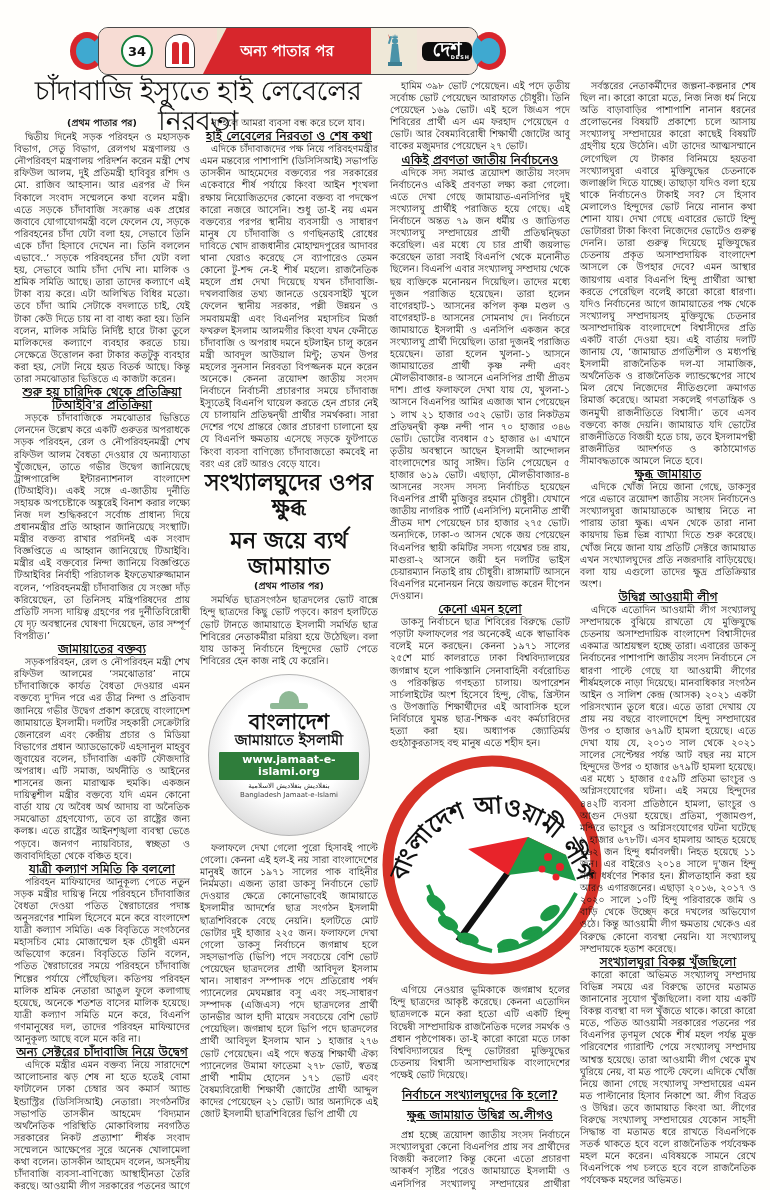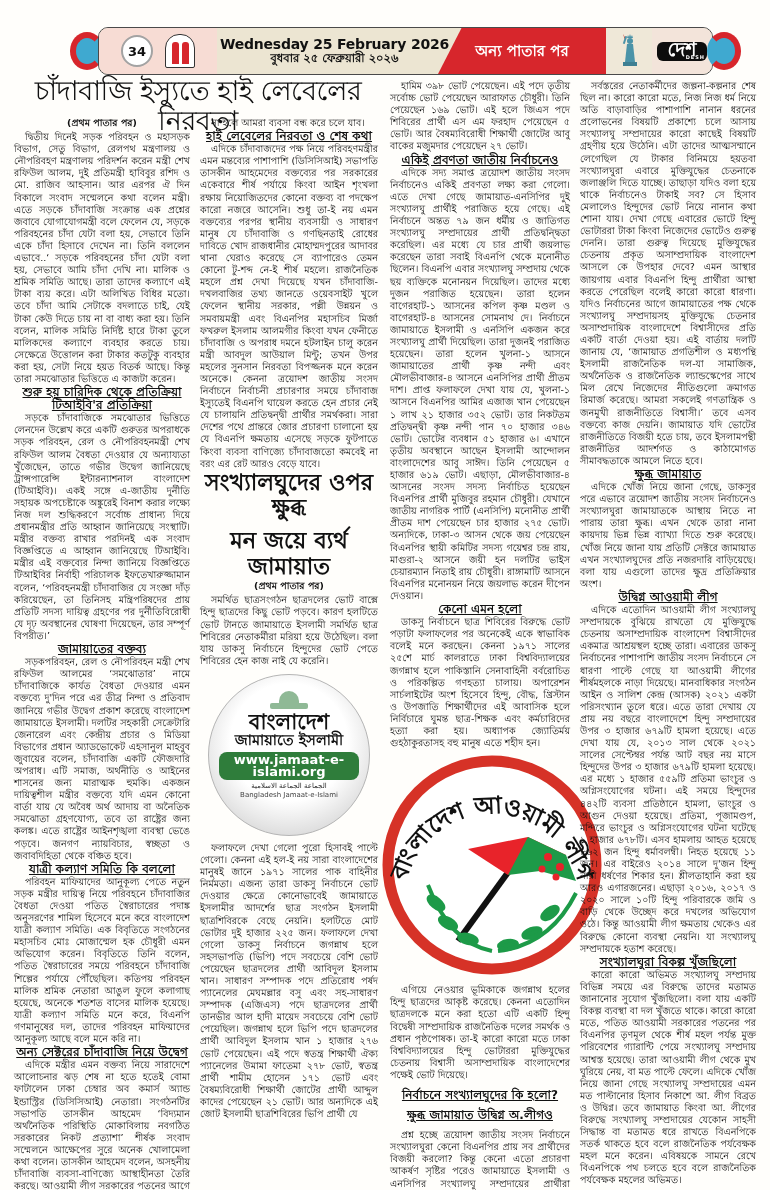--- a/index.html
+++ b/index.html
@@ -6,21 +6,21 @@
   .page{position:relative;width:770px;height:1190px;margin:0 auto;background:#fffefb;overflow:hidden;
         font-family:"DejaVu Sans",sans-serif;color:#111;}
   
   .masthead{position:absolute;left:70px;top:28px;height:46px;display:flex;align-items:center;}
   .cap{width:34px;height:38px;border-radius:50%;background:#3fa9d0;border:6px solid #d7262c;box-sizing:border-box;}
   .cap.left{border-right-color:transparent;margin-right:-6px;}
   .cap.right{border-left-color:transparent;margin-left:-6px;}
   .pill{display:flex;align-items:stretch;height:46px;border:1px solid #4a4a4a;border-radius:10px;overflow:hidden;background:#ece5d2;}
   .sec{display:flex;align-items:center;justify-content:center;}
   .sec.pink{background:#f7dcd4;width:118px;gap:12px;}
-  .page-num{width:28px;height:28px;border:2px solid #a3a3a3;border-radius:50%;background:#fff;
+  .page-num{width:28px;height:28px;border:2px solid #15803d;border-radius:50%;background:#fff;
             font-weight:bold;font-size:13px;display:flex;align-items:center;justify-content:center;}
   .gate{width:30px;height:34px;border:1.5px solid #333;border-radius:14px 14px 2px 2px;background:#fff;
         display:flex;gap:3px;align-items:flex-end;justify-content:center;padding:3px 4px;box-sizing:border-box;}
   .gate i{display:block;width:7px;height:22px;background:#d7262c;border-radius:3px 3px 0 0;}
   .sec.cream{background:#ece5d2;width:235px;flex-direction:column;line-height:1.15;}
   .date-en{font-weight:bold;font-size:14px;letter-spacing:-0.2px;}
   .date-bn{font-weight:bold;font-size:11.5px;}
   .sec.redband{background:#d7262c;width:168px;color:#ffffff;font-weight:bold;font-size:15px;
                clip-path:polygon(14% 0,100% 0,100% 100%,0 100%);margin-left:-14px;}
   .sec.statue{background:#efe8d8;width:46px;}
@@ -43,44 +43,40 @@
   .subhead{text-align:center;font-weight:bold;font-size:12px;margin:1px 0;text-decoration:underline;}
   .subhead.tight{margin:8px;}
   
   .jamaat{width:160px;height:160px;margin:7px auto 6px;border-radius:50%;position:relative;text-align:center;
           background:radial-gradient(circle at 50% 42%,#ffffff 48%,#cfcfcf 88%,#b9b9b9 100%);
           border:1px solid #b5b5b5;overflow:hidden;}
   .dome{width:20px;height:12px;background:#8fb996;border-radius:10px 10px 0 0;margin:16px auto 0;}
   .mbase{width:38px;height:6px;background:#8fb996;margin:0 auto;border-radius:2px;}
   .jl1{font-size:21px;font-weight:700;line-height:1.05;margin-top:2px;}
   .jl2{font-size:14.5px;font-weight:900;line-height:1.1;}
-  .jurl{background:#2f7d3b;color:#fff;font-size:13px;font-weight:bold;padding:2px 4px;margin:3px 10px 2px;border-radius:8px;}
+  .jurl{background:#2f7d3b;color:#fff;font-size:11px;font-weight:bold;padding:2px 4px;margin:3px 10px 2px;border-radius:1px;}
   .jar{font-size:7px;color:#2a2a2a;line-height:1.2;}
   .jen{font-size:7px;color:#444;line-height:1.2;}
   
   .al-wrap{width:224px;height:224px;margin:4px 0 4px -10px;}
 </style>
 </head>
 <body>
 
 <div class="page">
 
   <div class="masthead">
     <div class="cap left"></div>
     <div class="pill">
       <div class="sec pink">
         <div class="page-num">34</div>
         <div class="gate">
             <i></i>
             <i></i>
           </div>
-      </div>
-      <div class="sec cream">
-        <div class="date-en">Wednesday 25 February 2026</div>
-        <div class="date-bn">বুধবার ২৫ ফেব্রুয়ারী ২০২৬</div>
       </div>
       <div class="sec redband">
         <span>অন্য পাতার পর</span>
       </div>
       <div class="sec statue">
         <svg width="20" height="38" viewBox="0 0 20 38">
           <circle cx="11" cy="9" r="3" fill="#4a93a8"></circle>
           <path d="M4 2 L6 8 L7 7 Z" fill="#c23b2e"></path>
           <rect x="5" y="4" width="2" height="8" fill="#4a93a8" transform="rotate(18 6 8)"></rect>
           <path d="M8 12 L14 12 L16 30 L6 30 Z" fill="#4a93a8"></path>
@@ -121,21 +117,21 @@
     <h2 class="headline2" style="margin-top:0;">সংখ্যালঘুদের ওপর ক্ষুব্ধ</h2>
     <h2 class="headline2">মন জয়ে ব্যর্থ জামায়াত</h2>
     <p class="cont">(প্রথম পাতার পর)</p>
     <p class="para">সমর্থিত ছাত্রসংগঠন ছাত্রদলের ভোট বাক্সে হিন্দু ছাত্রদের কিছু ভোট পড়বে। কারণ হলটিতে ভোট টানতে জামায়াতে ইসলামী সমর্থিত ছাত্র শিবিরের নেতাকর্মীরা মরিয়া হয়ে উঠেছিল। বলা যায় ডাকসু নির্বাচনে হিন্দুদের ভোট পেতে শিবিরের হেন কাজ নাই যে করেনি।</p>
     <div class="jamaat">
       <div class="dome"></div>
       <div class="mbase"></div>
       <div class="jl1">বাংলাদেশ</div>
       <div class="jl2">জামায়াতে ইসলামী</div>
       <div class="jurl">www.jamaat-e-islami.org</div>
-      <div class="jar">الجماعة الجماعة الاسلامية</div>
+      <div class="jar">بنغلاديش بنغلاديش الاسلامية</div>
       <div class="jen">Bangladesh Jamaat-e-Islami</div>
     </div>
     <p class="para">ফলাফলে দেখা গেলো পুরো হিসাবই পাল্টে গেলো। কেননা এই হল-ই নয় সারা বাংলাদেশের মানুষই জানে ১৯৭১ সালের পাক বাহিনীর নির্মমতা। এজন্য তারা ডাকসু নির্বাচনে ভোট দেওয়ার ক্ষেত্রে কোনোভাবেই জামায়াতে ইসলামীর আদর্শের ছাত্র সংগঠন ইসলামী ছাত্রশিবিরকে বেছে নেয়নি। হলটিতে মোট ভোটার দুই হাজার ২২৫ জন। ফলাফলে দেখা গেলো ডাকসু নির্বাচনে জগন্নাথ হলে সহসভাপতি (ভিপি) পদে সবচেয়ে বেশি ভোট পেয়েছেন ছাত্রদলের প্রার্থী আবিদুল ইসলাম খান। সাধারণ সম্পাদক পদে প্রতিরোধ পর্ষদ প্যানেলের মেঘমল্লার বসু এবং সহ-সাধারণ সম্পাদক (এজিএস) পদে ছাত্রদলের প্রার্থী তানভীর আল হাদী মায়েদ সবচেয়ে বেশি ভোট পেয়েছিল। জগন্নাথ হলে ভিপি পদে ছাত্রদলের প্রার্থী আবিদুল ইসলাম খান ১ হাজার ২৭৬ ভোট পেয়েছেন। এই পদে স্বতন্ত্র শিক্ষার্থী ঐক্য প্যানেলের উমামা ফাতেমা ২৭৮ ভোট, স্বতন্ত্র প্রার্থী শামীম হোসেন ১৭১ ভোট এবং বৈষম্যবিরোধী শিক্ষার্থী জোটের প্রার্থী আব্দুল কাদের পেয়েছেন ২১ ভোট। আর অন্যদিকে এই জোট ইসলামী ছাত্রশিবিরের ভিপি প্রার্থী যে</p>
   </div>
 
   <div class="col col3">
     <p class="para">হামিম ৩৯৮ ভোট পেয়েছেন। এই পদে তৃতীয় সর্বোচ্চ ভোট পেয়েছেন আরাফাত চৌধুরী। তিনি পেয়েছেন ১৬৯ ভোট। এই হলে জিএস পদে শিবিরের প্রার্থী এস এম ফরহাদ পেয়েছেন ৫ ভোট। আর বৈষম্যবিরোধী শিক্ষার্থী জোটের আবু বাকের মজুমদার পেয়েছেন ২৭ ভোট।</p>
     <h3 class="subhead">একিই প্রবণতা জাতীয় নির্বাচনেও</h3>
     <p class="para">এদিকে সদ্য সমাপ্ত ত্রয়োদশ জাতীয় সংসদ নির্বাচনেও একিই প্রবণতা লক্ষ্য করা গেলো। এতে দেখা গেছে জামায়াত-এনসিপির দুই সংখ্যালঘু প্রার্থীই পরাজিত হয়ে গেছে। এই নির্বাচনে অন্তত ৭৯ জন ধর্মীয় ও জাতিগত সংখ্যালঘু সম্প্রদায়ের প্রার্থী প্রতিদ্বন্দ্বিতা করেছিল। এর মধ্যে যে চার প্রার্থী জয়লাভ করেছেন তারা সবাই বিএনপি থেকে মনোনীত ছিলেন। বিএনপি এবার সংখ্যালঘু সম্প্রদায় থেকে ছয় ব্যক্তিকে মনোনয়ন দিয়েছিল। তাদের মধ্যে দুজন পরাজিত হয়েছেন। তারা হলেন বাগেরহাট-১ আসনের কপিল কৃষ্ণ মণ্ডল ও বাগেরহাট-৪ আসনের সোমনাথ দে। নির্বাচনে জামায়াতে ইসলামী ও এনসিপি একজন করে সংখ্যালঘু প্রার্থী দিয়েছিল। তারা দুজনই পরাজিত হয়েছেন। তারা হলেন খুলনা-১ আসনে জামায়াতের প্রার্থী কৃষ্ণ নন্দী এবং মৌলভীবাজার-৪ আসনে এনসিপির প্রার্থী প্রীতম দাশ। প্রাপ্ত ফলাফলে দেখা যায় যে, খুলনা-১ আসনে বিএনপির আমির এজাজ খান পেয়েছেন ১ লাখ ২১ হাজার ৩৫২ ভোট। তার নিকটতম প্রতিদ্বন্দ্বী কৃষ্ণ নন্দী পান ৭০ হাজার ৩৪৬ ভোট। ভোটের ব্যবধান ৫১ হাজার ৬। এখানে তৃতীয় অবস্থানে আছেন ইসলামী আন্দোলন বাংলাদেশের আবু সাঈদ। তিনি পেয়েছেন ৫ হাজার ৬১৯ ভোট। এছাড়া, মৌলভীবাজার-৪ আসনের সংসদ সদস্য নির্বাচিত হয়েছেন বিএনপির প্রার্থী মুজিবুর রহমান চৌধুরী। যেখানে জাতীয় নাগরিক পার্টি (এনসিপি) মনোনীত প্রার্থী প্রীতম দাশ পেয়েছেন চার হাজার ২৭৫ ভোট। অন্যদিকে, ঢাকা-৩ আসন থেকে জয় পেয়েছেন বিএনপির স্থায়ী কমিটির সদস্য গয়েশ্বর চন্দ্র রায়, মাগুরা-২ আসনে জয়ী হন দলটির ভাইস চেয়ারম্যান নিতাই রায় চৌধুরী। রাঙ্গামাটি আসনে বিএনপির মনোনয়ন নিয়ে জয়লাভ করেন দীপেন দেওয়ান।</p>
     <h3 class="subhead">কেনো এমন হলো</h3>

